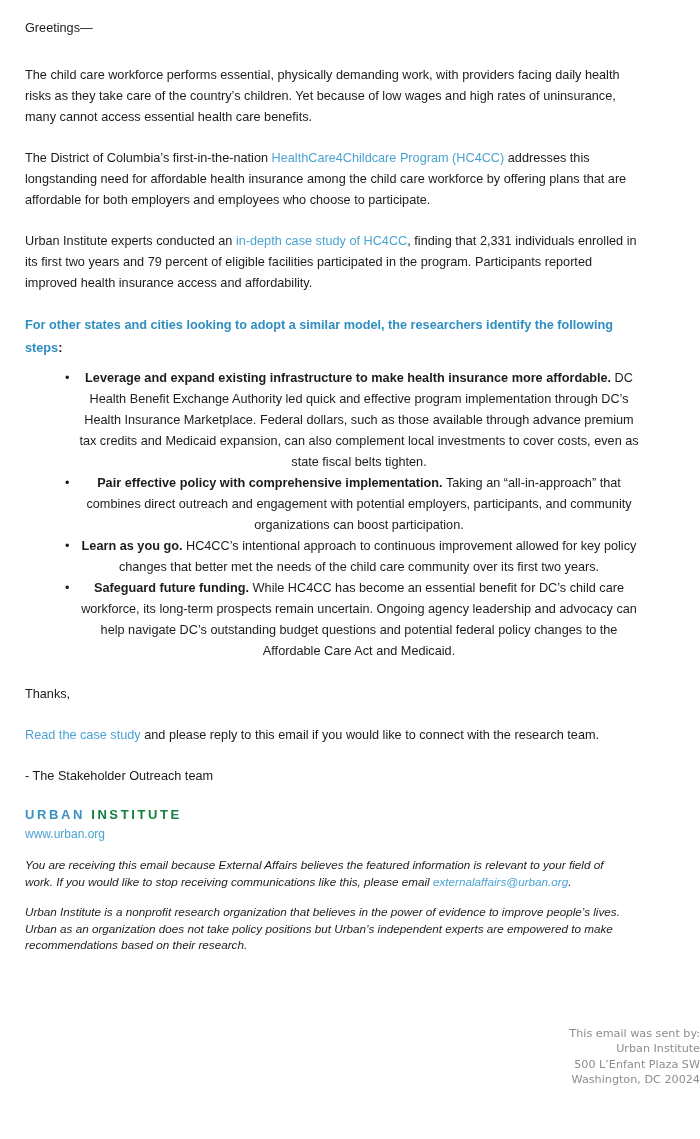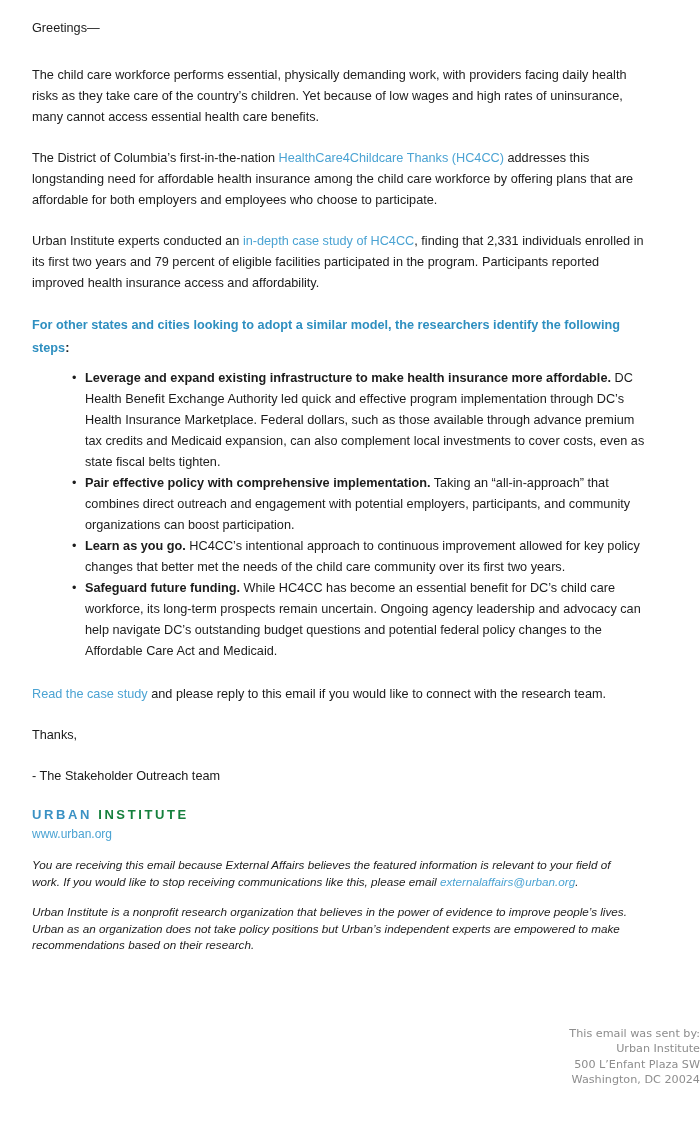--- a/index.html
+++ b/index.html
@@ -8,21 +8,21 @@
     background: #ffffff;
   }
   body {
     width: 700px;
     height: 1139px;
     font-family: "Liberation Sans", sans-serif;
     color: #1a1a1a;
     -webkit-font-smoothing: antialiased;
   }
   .email-body {
-    padding: 18px 0 0 11px;
+    padding: 18px 0 0 4px;
     width: 700px;
     box-sizing: border-box;
   }
   .content {
     margin-left: 21px;
     width: 615px;
   }
   p.para {
     font-size: 12.7px;
     line-height: 21px;
@@ -52,20 +52,21 @@
     padding-left: 40px;
     list-style: none;
   }
   ul.steps > li {
     font-size: 12.7px;
     line-height: 21px;
     color: #1c1c1c;
     position: relative;
     margin-bottom: 0px;
     padding-left: 13px;
+    text-align: center;
   }
   ul.steps > li::before {
     content: "\2022";
     position: absolute;
     left: 0;
     top: 0;
     font-size: 12.7px;
     line-height: 21px;
     color: #1c1c1c;
   }
@@ -133,36 +134,36 @@
 </head>
 <body>
 
 <div class="email-body">
   <div class="content">
 
     <p class="para greeting">Greetings—</p>
 
     <p class="para"><span>The child care workforce performs essential, physically demanding work, with providers facing daily health risks as they take care of the country’s children. Yet because of low wages and high rates of uninsurance, many cannot access essential health care benefits.</span></p>
 
-    <p class="para"><span>The District of Columbia’s first-in-the-nation </span><a href="#" class="link">HealthCare4Childcare Thanks (HC4CC)</a><span> addresses this longstanding need for affordable health insurance among the child care workforce by offering plans that are affordable for both employers and employees who choose to participate.</span></p>
+    <p class="para"><span>The District of Columbia’s first-in-the-nation </span><a href="#" class="link">HealthCare4Childcare Program (HC4CC)</a><span> addresses this longstanding need for affordable health insurance among the child care workforce by offering plans that are affordable for both employers and employees who choose to participate.</span></p>
 
     <p class="para"><span>Urban Institute experts conducted an </span><a href="#" class="link">in-depth case study of HC4CC</a><span>, finding that 2,331 individuals enrolled in its first two years and 79 percent of eligible facilities participated in the program. Participants reported improved health insurance access and affordability.</span></p>
 
     <p class="blue-head"><span>For other states and cities looking to adopt a similar model, the researchers identify the following steps</span><span class="tail">:</span></p>
 
     <ul class="steps">
       <li><b>Leverage and expand existing infrastructure to make health insurance more affordable.</b><span> DC Health Benefit Exchange Authority led quick and effective program implementation through DC’s Health Insurance Marketplace. Federal dollars, such as those available through advance premium tax credits and Medicaid expansion, can also complement local investments to cover costs, even as state fiscal belts tighten.</span></li>
       <li><b>Pair effective policy with comprehensive implementation.</b><span> Taking an “all-in-approach” that combines direct outreach and engagement with potential employers, participants, and community organizations can boost participation.</span></li>
       <li><b>Learn as you go.</b><span> HC4CC’s intentional approach to continuous improvement allowed for key policy changes that better met the needs of the child care community over its first two years.</span></li>
       <li><b>Safeguard future funding.</b><span> While HC4CC has become an essential benefit for DC’s child care workforce, its long-term prospects remain uncertain. Ongoing agency leadership and advocacy can help navigate DC’s outstanding budget questions and potential federal policy changes to the Affordable Care Act and Medicaid.</span></li>
     </ul>
 
+    <p class="closing">Thanks,</p>
+
     <p class="closing"><a href="#" class="link">Read the case study</a><span> and please reply to this email if you would like to connect with the research team.</span></p>
-
-    <p class="closing">Thanks,</p>
 
     <p class="closing">- The Stakeholder Outreach team</p>
 
     <div class="logo"><span class="urban">URBAN</span> <span class="institute">INSTITUTE</span></div>
 
     <a href="#" class="logo-url">www.urban.org</a>
 
     <p class="disclaimer"><span>You are receiving this email because External Affairs believes the featured information is relevant to your field of work. If you would like to stop receiving communications like this, please email </span><a href="#">externalaffairs@urban.org</a><span>.</span></p>
 
     <p class="disclaimer">Urban Institute is a nonprofit research organization that believes in the power of evidence to improve people’s lives. Urban as an organization does not take policy positions but Urban’s independent experts are empowered to make recommendations based on their research.</p>

